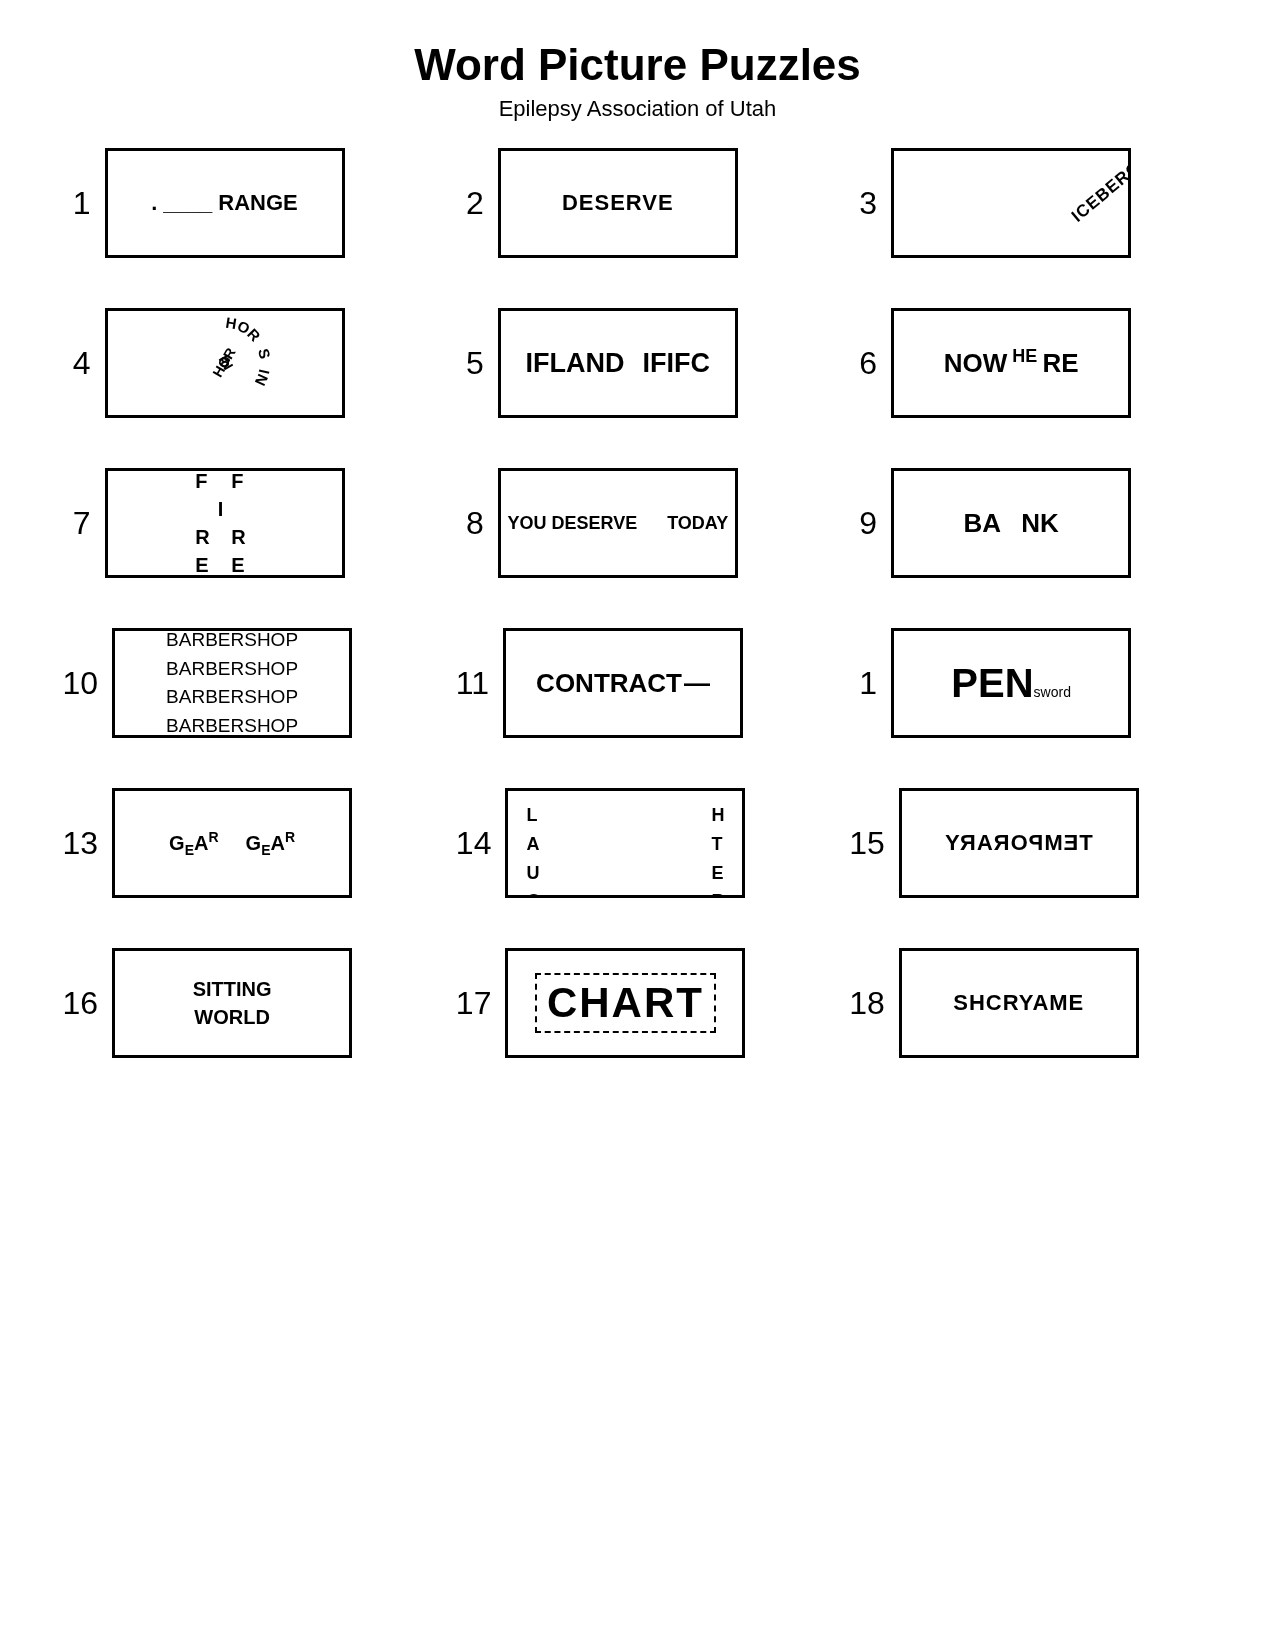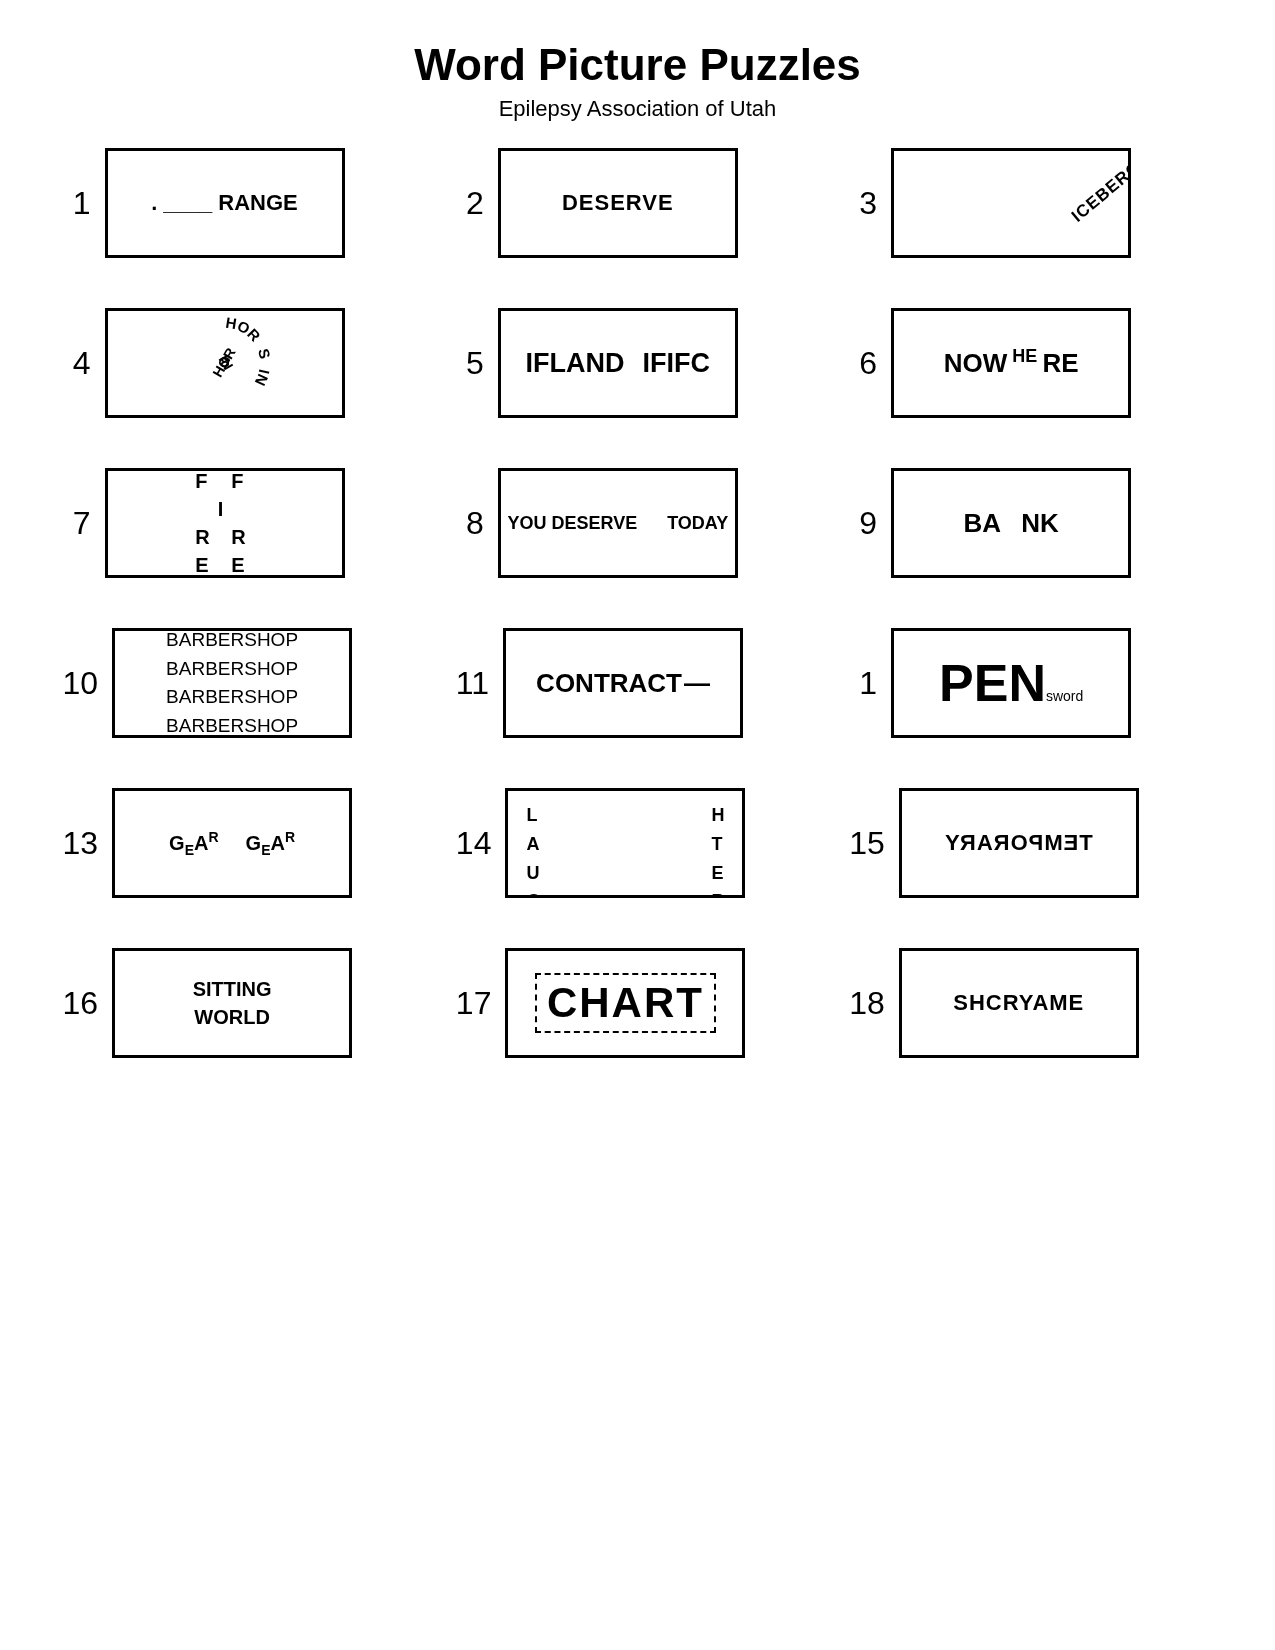--- a/index.html
+++ b/index.html
@@ -157,21 +157,21 @@
       display: inline-block;
     }
 
     
     .p12-content {
       font-family: Arial, sans-serif;
       display: flex;
       align-items: baseline;
     }
     .p12-big {
-      font-size: 52px;
+      font-size: 40px;
       font-weight: bold;
     }
     .p12-small {
       font-size: 14px;
     }
 
     
     .p13-content {
       font-family: Arial, sans-serif;
       font-size: 20px;

